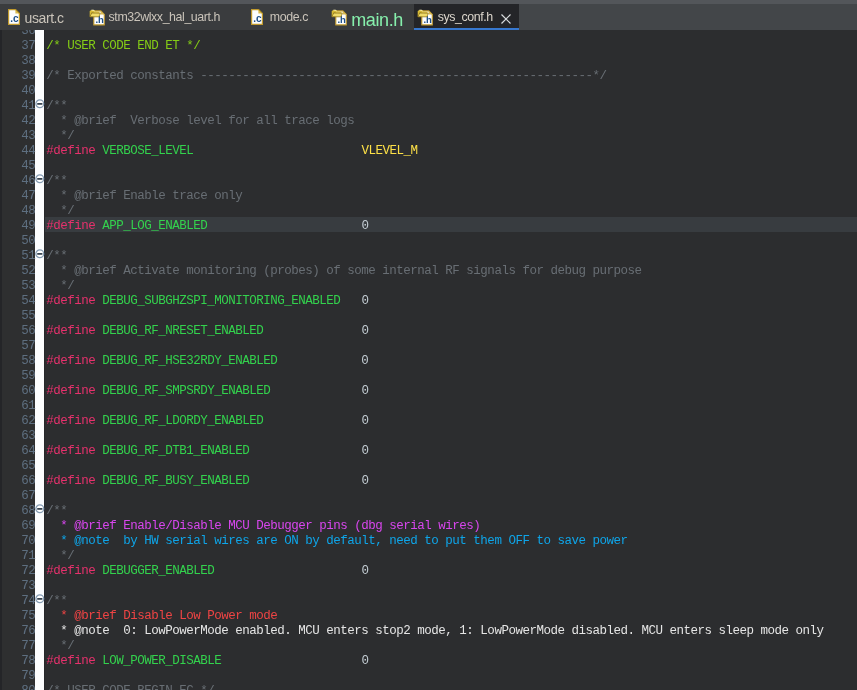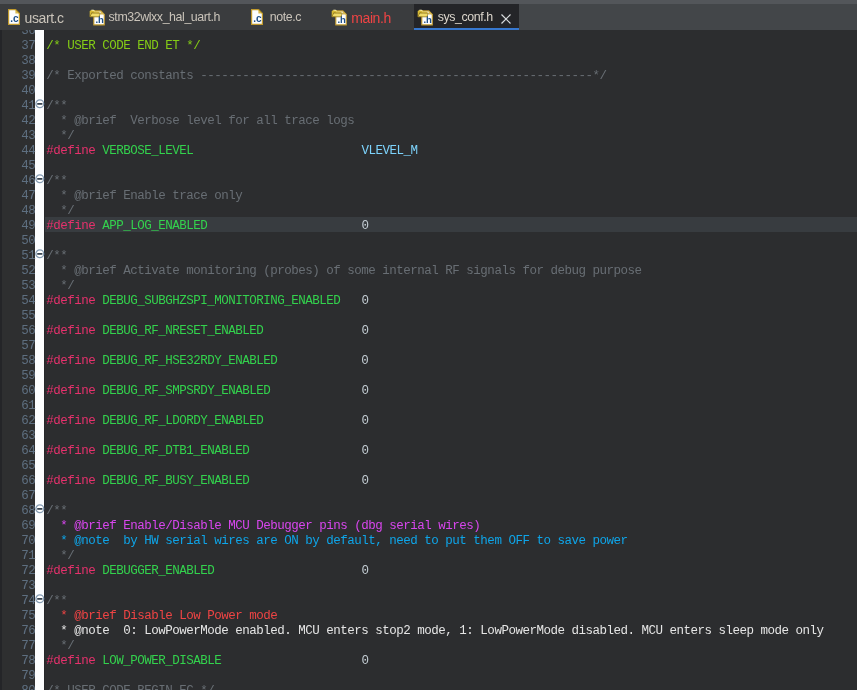--- a/index.html
+++ b/index.html
@@ -63,21 +63,21 @@
 79
 80</pre>
   <pre style="position:absolute;left:46.3px;top:23.5px;color:#c3ccd3"> 
 <span style="color:#84cc16">/* USER CODE END ET */</span>
  
 <span style="color:#686e74">/* Exported constants --------------------------------------------------------*/</span>
  
 <span style="color:#686e74">/**</span>
 <span style="color:#686e74">  * @brief  Verbose level for all trace logs</span>
 <span style="color:#686e74">  */</span>
-<span style="color:#e6316c">#define </span><span style="color:#33d24d">VERBOSE_LEVEL</span>                        <span style="color:#7dd3fc">VLEVEL_M</span>
+<span style="color:#e6316c">#define </span><span style="color:#33d24d">VERBOSE_LEVEL</span>                        <span style="color:#fde047">VLEVEL_M</span>
  
 <span style="color:#686e74">/**</span>
 <span style="color:#686e74">  * @brief Enable trace only</span>
 <span style="color:#686e74">  */</span>
 <span style="color:#e6316c">#define </span><span style="color:#33d24d">APP_LOG_ENABLED</span>                      <span style="color:#c3ccd3">0</span>
  
 <span style="color:#686e74">/**</span>
 <span style="color:#686e74">  * @brief Activate monitoring (probes) of some internal RF signals for debug purpose</span>
 <span style="color:#686e74">  */</span>
 <span style="color:#e6316c">#define </span><span style="color:#33d24d">DEBUG_SUBGHZSPI_MONITORING_ENABLED</span>   <span style="color:#c3ccd3">0</span>
@@ -128,22 +128,22 @@
       <rect x="2.2" y="4.1" width="5.2" height="1.6" fill="#22303e"></rect>
     </svg>
 
   <div style="position:absolute;left:0;top:0;width:857px;height:29.5px;background:#3a3c3e"></div>
   <div style="position:absolute;left:519px;top:0;width:338px;height:29.5px;background:#434649"></div>
   <div style="position:absolute;left:414px;top:0;width:105px;height:29.5px;background:#242528"></div>
   <div style="position:absolute;left:0;top:0;width:857px;height:4px;background:#53565a"></div>
   <div style="position:absolute;left:414px;top:27.6px;width:105px;height:2.4px;background:#3778cf"></div>
   <div style="position:absolute;top:10px;font-family:'Liberation Sans',sans-serif;font-size:14px;letter-spacing:-0.42px;white-space:pre;left:24.6px;color:#cac4ba">usart.c</div>
   <div style="position:absolute;top:10px;font-family:'Liberation Sans',sans-serif;font-size:12.4px;letter-spacing:-0.42px;white-space:pre;left:108.6px;color:#cac4ba">stm32wlxx_hal_uart.h</div>
-  <div style="position:absolute;top:10px;font-family:'Liberation Sans',sans-serif;font-size:12.4px;letter-spacing:-0.42px;white-space:pre;left:269.8px;color:#cac4ba">note.c</div>
-  <div style="position:absolute;top:10px;font-family:'Liberation Sans',sans-serif;font-size:14px;letter-spacing:-0.42px;white-space:pre;left:351.3px;color:#ef4444">main.h</div>
+  <div style="position:absolute;top:10px;font-family:'Liberation Sans',sans-serif;font-size:12.4px;letter-spacing:-0.42px;white-space:pre;left:269.8px;color:#cac4ba">mode.c</div>
+  <div style="position:absolute;top:10px;font-family:'Liberation Sans',sans-serif;font-size:18px;letter-spacing:-0.42px;white-space:pre;left:351.3px;color:#86efac">main.h</div>
   <div style="position:absolute;top:10px;font-family:'Liberation Sans',sans-serif;font-size:12.4px;letter-spacing:-0.42px;white-space:pre;left:437.8px;color:#dcd6cc">sys_conf.h</div>
   <svg style="position:absolute;left:8.3px;top:9.3px" width="12" height="16" viewBox="0 0 12 16">
 <path d="M0.6 0.6 H7.6 L11.4 4.4 V15.4 H0.6 Z" fill="#fcfdfe" stroke="#c09a2e" stroke-width="1.2"></path>
 <path d="M7.4 0.5 L11.5 4.6 H7.4 Z" fill="#d9ba51"></path>
 <path d="M7.4 0.5 L11.5 4.6" stroke="#a8850f" stroke-width="0.8"></path>
 <text x="2.2" y="12.6" font-family="Liberation Sans,sans-serif" font-size="10" font-weight="bold" fill="#1d4f8a">.c</text>
 </svg>
   <svg style="position:absolute;left:89px;top:7.8px" width="16" height="18" viewBox="0 0 16 18">
 <path d="M4.8 2.9 H11.8 L15.3 6.4 V16.9 H4.8 Z" fill="#fcfdfe" stroke="#c09a2e" stroke-width="1.1"></path>
 <path d="M11.6 2.8 L15.4 6.6 H11.6 Z" fill="#d9ba51"></path>

